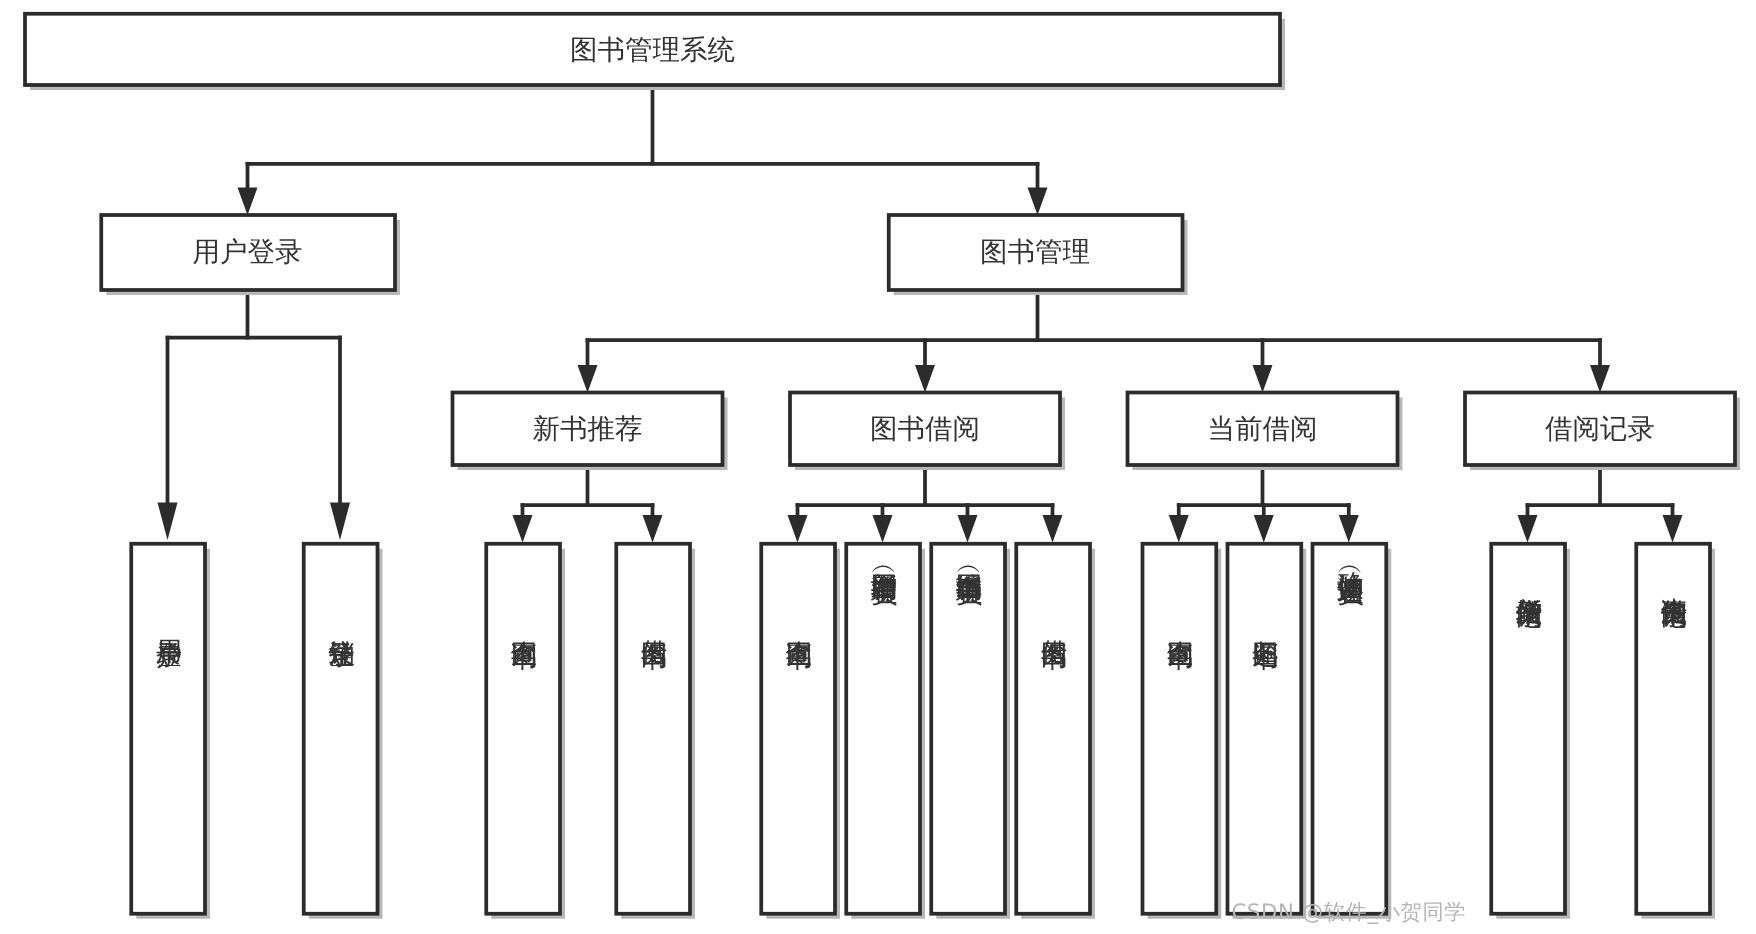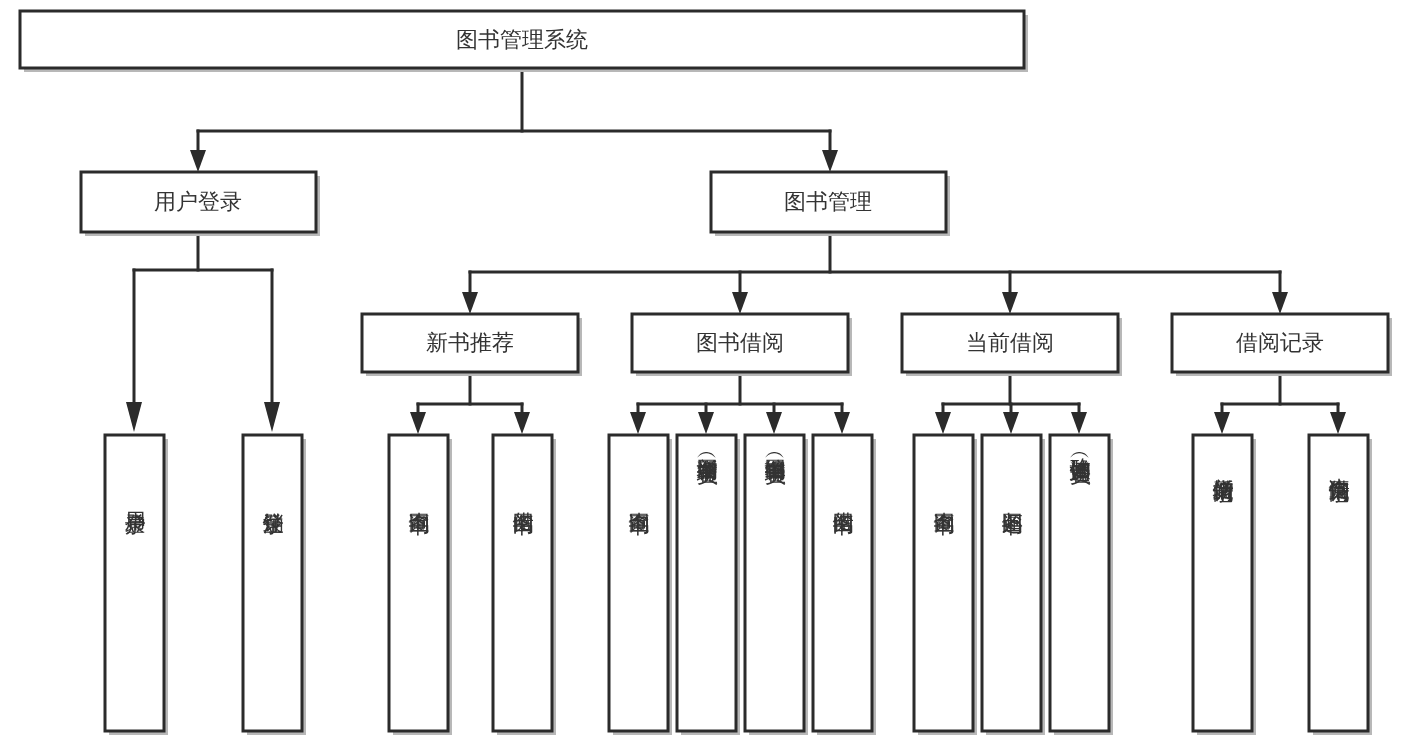--- a/index.html
+++ b/index.html
@@ -259,13 +259,14 @@
     <span class="leaf-label" style="margin-top:6px;">确认归还（管理员）</span>
   </div>
 
   <div class="leaf-label-wrap" style="left:1193px; top:435px; width:59px; height:296px;">
     <span class="leaf-label" style="margin-top:26px;">新增借阅记录</span>
   </div>
   <div class="leaf-label-wrap" style="left:1309px; top:435px; width:59px; height:296px;">
     <span class="leaf-label" style="margin-top:26px;">查询借阅记录</span>
   </div>
 
+  <div class="watermark">CSDN @软件_小贺同学</div>
 </div>
 
 </body></html>

